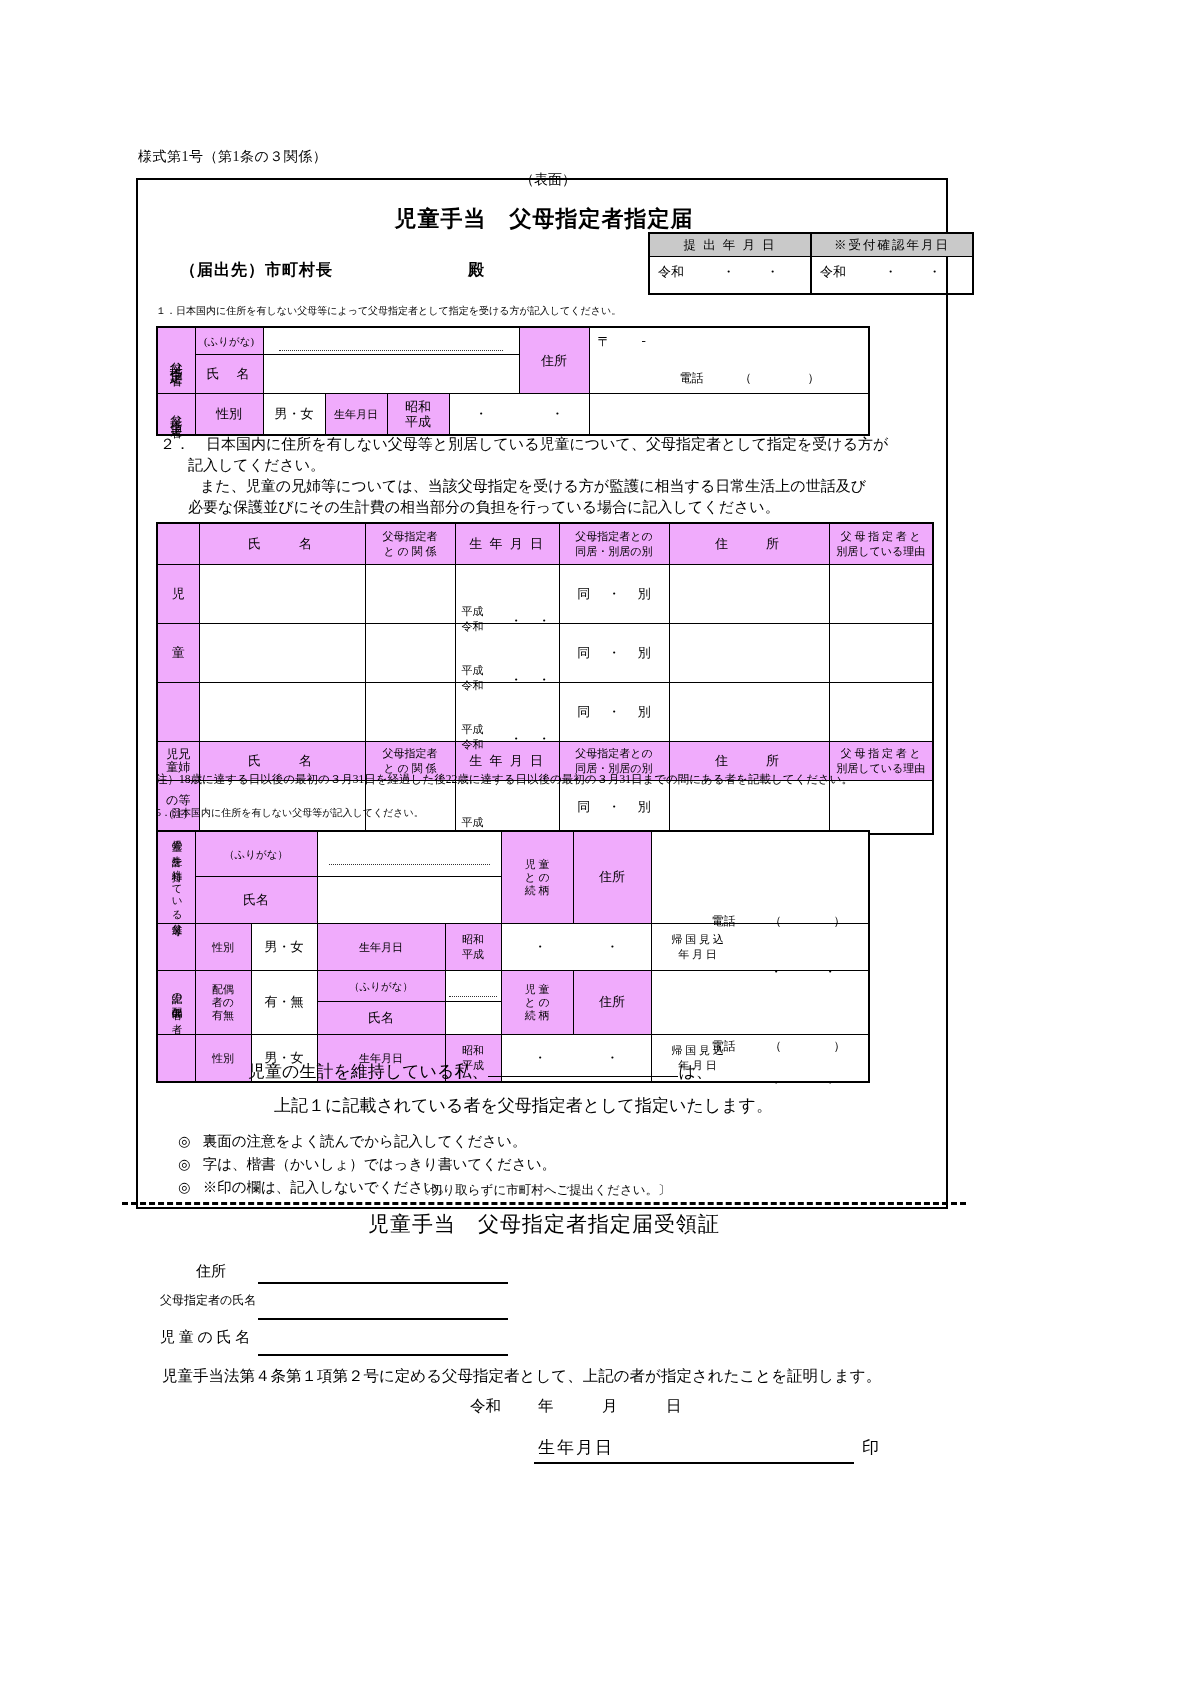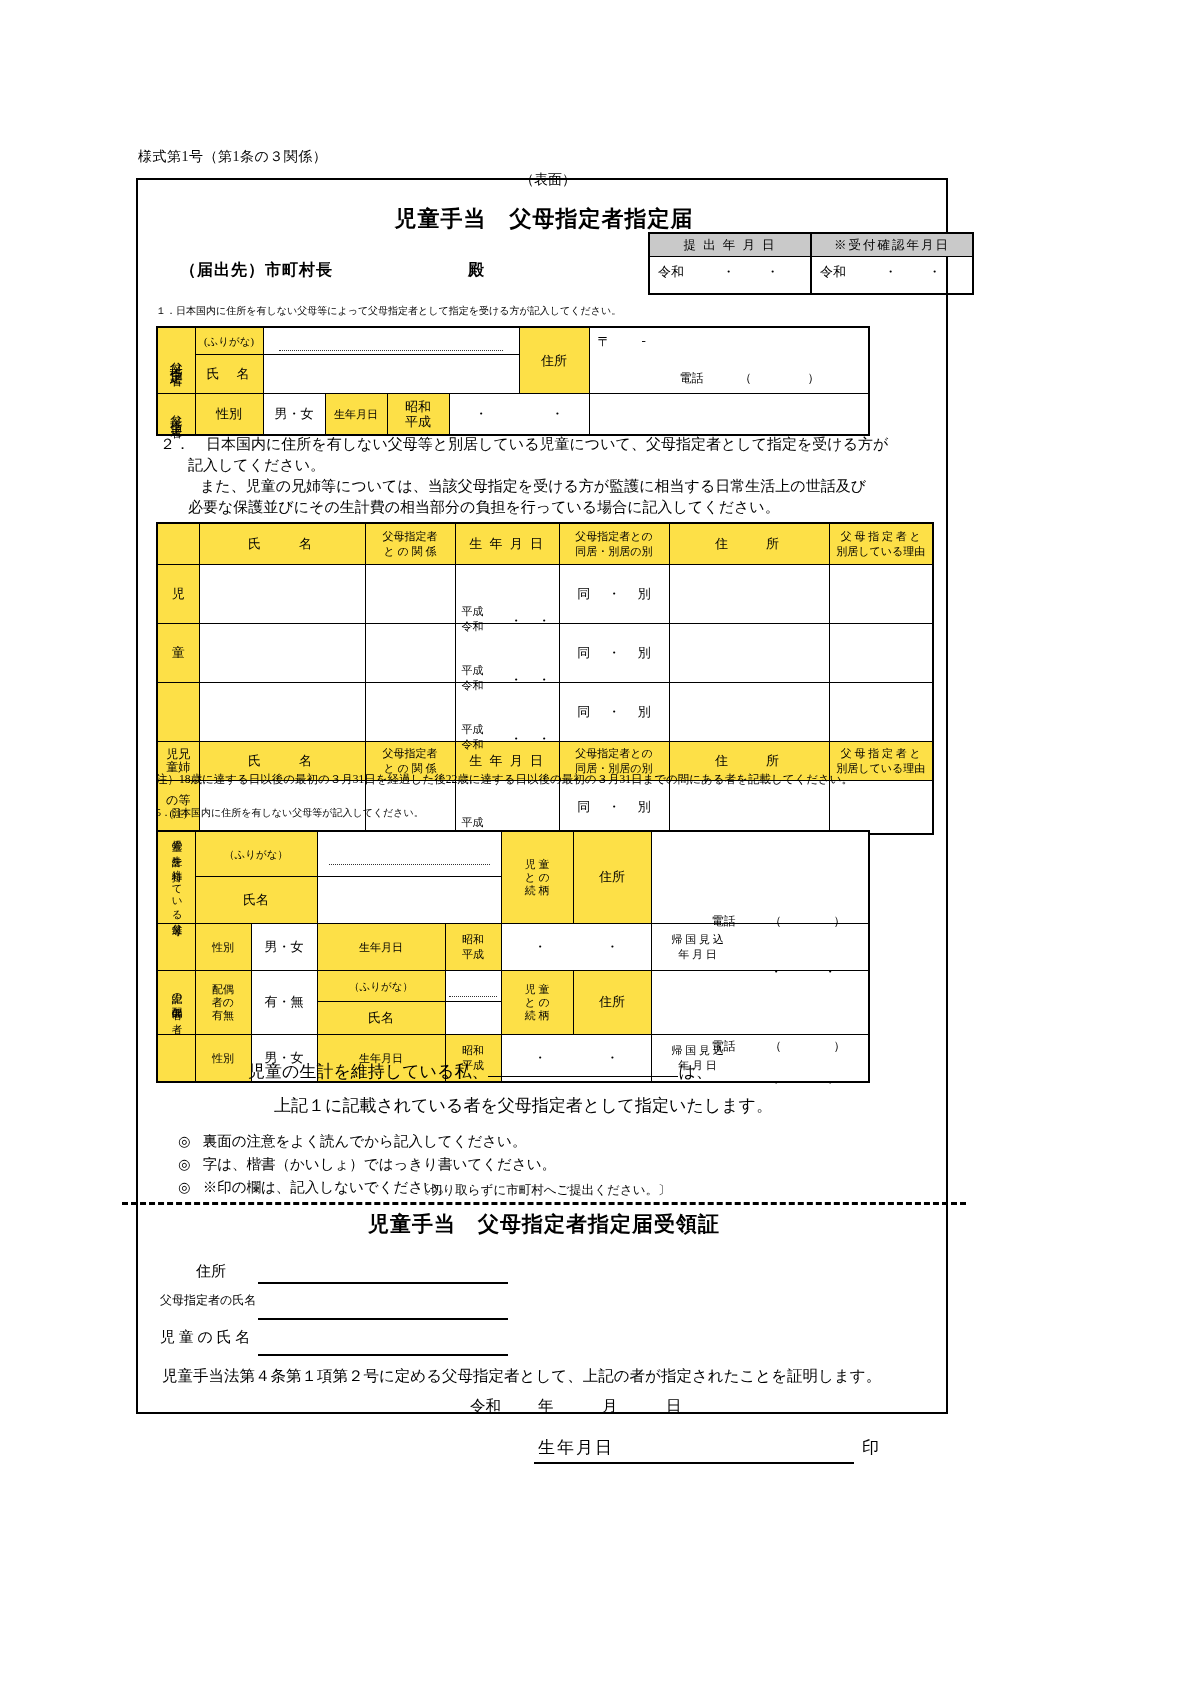--- a/index.html
+++ b/index.html
@@ -36,21 +36,21 @@
     font-size: 14px;
     white-space: nowrap;
     margin-top: 8px;
   }
 
   
   .frame {
     position: absolute;
     left: 136px; top: 178px;
     width: 812px;
-    height: 1236px;
+    height: 1031px;
     border: 2px solid #000;
     box-sizing: border-box;
   }
 
   
   .main-title {
     position: absolute;
     left: 0; top: 24px;
     width: 812px;
     text-align: center;
@@ -129,21 +129,21 @@
   }
   table.grid td {
     border: 1px solid #000;
     font-size: 13px;
     padding: 0;
     vertical-align: middle;
     text-align: center;
     background: #fff;
   }
   table.grid td.sh {
-    background: #fde047;
+    background: #f0abfc;
   }
   .outer-b { border: 2px solid #000 !important; }
 
   .vtext {
     writing-mode: vertical-rl;
     text-orientation: upright;
     letter-spacing: 3px;
     line-height: 1;
     display: inline-block;
     font-size: 13px;
@@ -201,21 +201,21 @@
     position: absolute;
     border-top: 3px dashed #000;
     height: 0;
   }
 
   
   .receipt-title {
     position: absolute;
     text-align: center;
     font-size: 21px;
-    font-weight: bold;
+    font-weight: normal;
     letter-spacing: 1px;
     width: 812px;
     left: 0;
   }
   .rlabel {
     position: absolute;
     font-size: 15px;
     white-space: nowrap;
   }
   .rlabel.small { font-size: 12px; }

